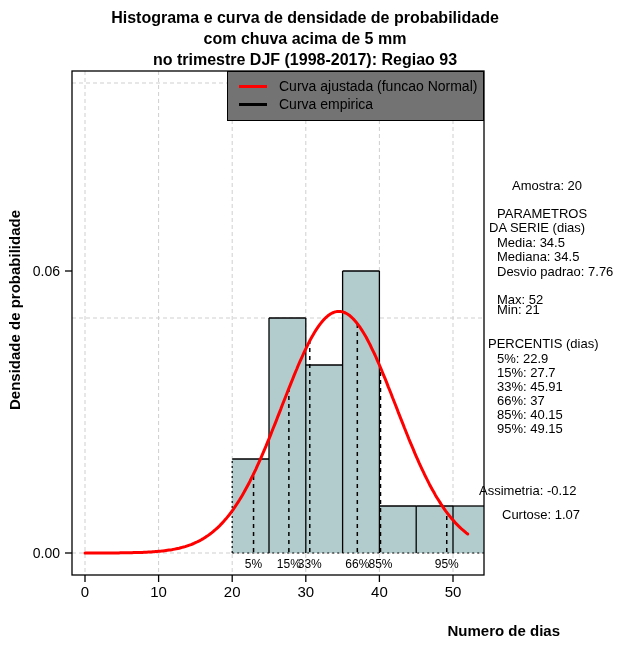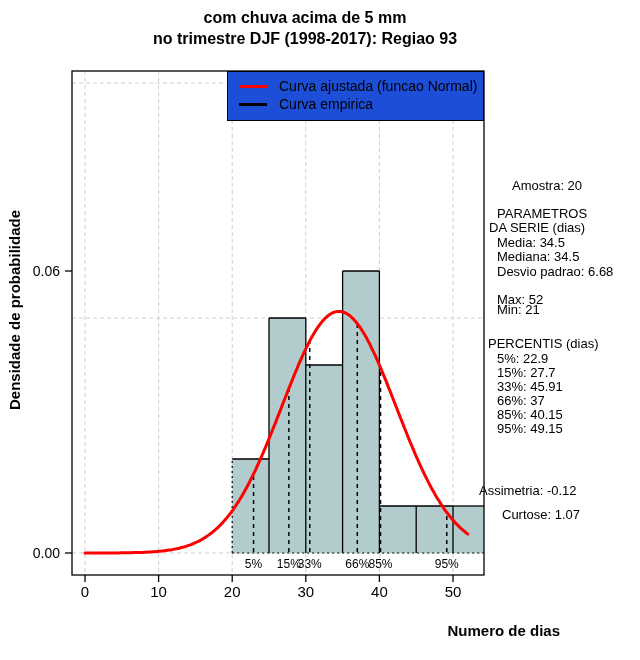--- a/index.html
+++ b/index.html
@@ -6,21 +6,21 @@
   .page{position:relative;width:640px;height:660px;background:#ffffff;overflow:hidden;
         font-family:"Liberation Sans","DejaVu Sans",sans-serif;color:#000;}
   .title-block{position:absolute;left:0;top:7px;width:610px;text-align:center;
                font-weight:bold;font-size:16px;line-height:21px;}
   .ylabel{position:absolute;left:14px;top:310px;transform:translate(-50%,-50%) rotate(-90deg);
           white-space:nowrap;font-weight:bold;font-size:15px;}
   .xlabel{position:absolute;left:0;top:622px;width:560px;text-align:right;
           font-weight:bold;font-size:15px;}
   .annotation{position:absolute;left:208px;top:159px;font-size:13px;white-space:nowrap;}
   .legend{position:absolute;left:227px;top:71px;width:257px;height:50px;
-          background:#1d4ed8;border:1px solid #000;box-sizing:border-box;}
+          background:#737373;border:1px solid #000;box-sizing:border-box;}
   .legend-row{position:absolute;left:0;height:16px;white-space:nowrap;}
   .legend-swatch{position:absolute;left:11px;top:6px;width:28px;height:3px;}
   .legend-label{position:absolute;left:51px;top:-1px;font-size:14px;}
   .stats-line{position:absolute;font-size:13px;line-height:14px;white-space:nowrap;}
   svg text{font-family:"Liberation Sans","DejaVu Sans",sans-serif;}
 </style>
 </head>
 <body>
 
 <div class="page">
@@ -83,20 +83,21 @@
       <text x="60" y="276" text-anchor="end" font-size="14" fill="#000">0.06</text>
       <text x="253.54399999999998" y="568" text-anchor="middle" font-size="12" fill="#000">5%</text>
       <text x="288.872" y="568" text-anchor="middle" font-size="12" fill="#000">15%</text>
       <text x="309.7744" y="568" text-anchor="middle" font-size="12" fill="#000">33%</text>
       <text x="357.32" y="568" text-anchor="middle" font-size="12" fill="#000">66%</text>
       <text x="380.504" y="568" text-anchor="middle" font-size="12" fill="#000">85%</text>
       <text x="446.744" y="568" text-anchor="middle" font-size="12" fill="#000">95%</text>
     </svg>
 
   <div class="title-block">
+    <div>Histograma e curva de densidade de probabilidade</div>
     <div>com chuva acima de 5 mm</div>
     <div>no trimestre DJF (1998-2017): Regiao 93</div>
   </div>
 
   <div class="ylabel">Densidade de probabilidade</div>
   <div class="xlabel">Numero de dias</div>
 
 
   <div class="legend" id="legend-box">
       <div class="legend-row" style="top: 7px; width: 100%;">
@@ -108,21 +109,21 @@
         <span class="legend-label">Curva empirica</span>
       </div>
     </div>
 
   <div id="stats-panel">
       <div class="stats-line" style="top: 179px; left: 512px;">Amostra: 20</div>
       <div class="stats-line" style="top: 207px; left: 497px;">PARAMETROS</div>
       <div class="stats-line" style="top: 221px; left: 489px;">DA SERIE (dias)</div>
       <div class="stats-line" style="top: 236px; left: 497px;">Media: 34.5</div>
       <div class="stats-line" style="top: 250px; left: 497px;">Mediana: 34.5</div>
-      <div class="stats-line" style="top: 265px; left: 497px;">Desvio padrao: 6.68</div>
+      <div class="stats-line" style="top: 265px; left: 497px;">Desvio padrao: 7.76</div>
       <div class="stats-line" style="top: 279px; left: 497px; margin-top: 24px;">Min: 21</div>
       <div class="stats-line" style="top: 293px; left: 497px;">Max: 52</div>
       <div class="stats-line" style="top: 337px; left: 488px;">PERCENTIS (dias)</div>
       <div class="stats-line" style="top: 352px; left: 497px;">5%: 22.9</div>
       <div class="stats-line" style="top: 366px; left: 497px;">15%: 27.7</div>
       <div class="stats-line" style="top: 380px; left: 497px;">33%: 45.91</div>
       <div class="stats-line" style="top: 394px; left: 497px;">66%: 37</div>
       <div class="stats-line" style="top: 408px; left: 497px;">85%: 40.15</div>
       <div class="stats-line" style="top: 422px; left: 497px;">95%: 49.15</div>
       <div class="stats-line" style="top: 469px; left: 502px; margin-top: 39px;">Curtose: 1.07</div>

